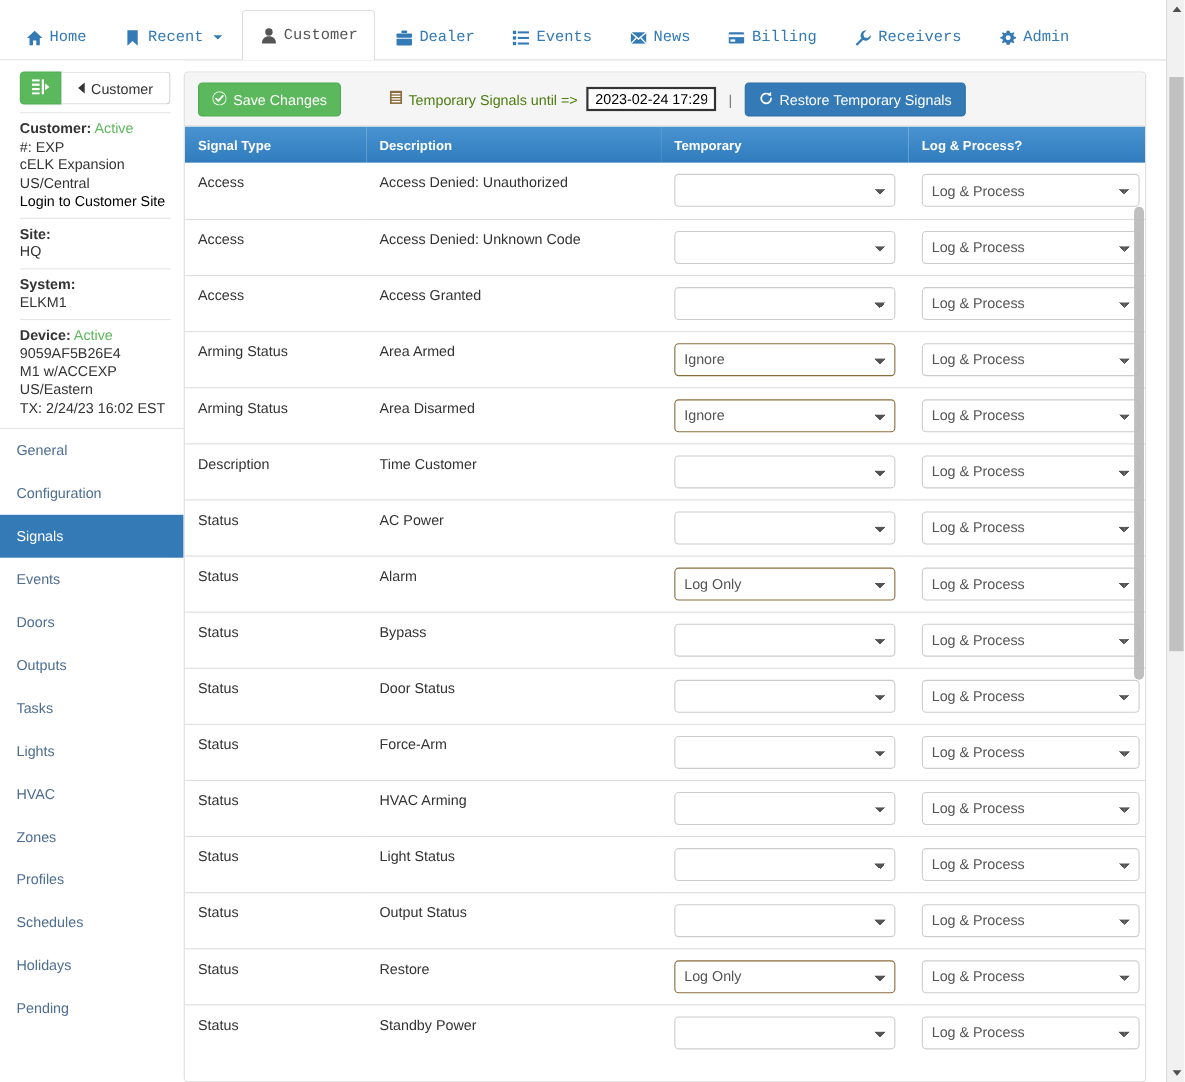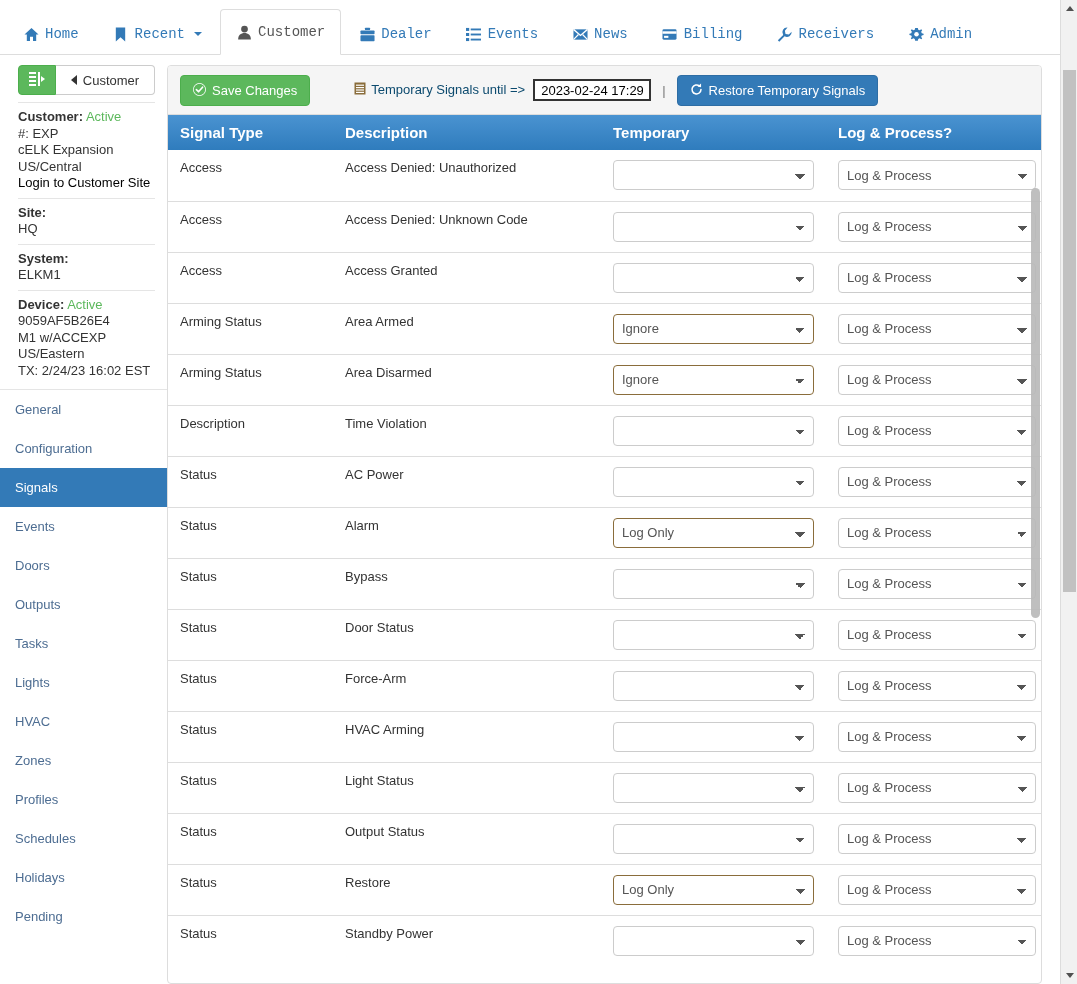--- a/index.html
+++ b/index.html
@@ -224,23 +224,24 @@
     background: #5cb85c;
     border: 1px solid #4cae4c;
     color: #ffffff;
   }
   .btn-primary {
     background: #337ab7;
     border: 1px solid #2e6da4;
     color: #ffffff;
   }
   .temp-label {
-    color: #0c4a6e;
+    color: #4d7c0f;
     font-size: 13px;
     display: inline-flex;
+    align-items: center;
     gap: 5px;
     white-space: nowrap;
     padding-left: 36px;
   }
   #temp-date {
     font-family: "Liberation Sans", sans-serif;
     font-size: 13px;
     color: #000000;
     border: 2px solid #333333;
     background: #ffffff;
@@ -259,21 +260,21 @@
     position: relative;
   }
   table.signals {
     width: 100%;
     border-collapse: collapse;
     table-layout: fixed;
   }
   table.signals thead th {
     background: linear-gradient(to bottom, #4a93d1 0%, #2f7cbd 100%);
     color: #ffffff;
-    font-size: 15px;
+    font-size: 12px;
     font-weight: bold;
     text-align: left;
     padding: 9px 12px;
     height: 33px;
     border: none;
     white-space: nowrap;
   }
   table.signals tbody td {
     border-top: 1px solid #dddddd;
     padding: 10px 12px;
@@ -657,21 +658,21 @@
                     <td class="col-log cell-select"><select class="sig"><option value="Log &amp; Process">Log &amp; Process</option></select></td>
                   </tr>
                   <tr>
                     <td class="col-type">Arming Status</td>
                     <td class="col-desc">Area Disarmed</td>
                     <td class="col-temp cell-select"><select class="sig has-temp"><option value=""></option><option value="Ignore" selected="">Ignore</option><option value="Log Only">Log Only</option></select></td>
                     <td class="col-log cell-select"><select class="sig"><option value="Log &amp; Process">Log &amp; Process</option></select></td>
                   </tr>
                   <tr>
                     <td class="col-type">Description</td>
-                    <td class="col-desc">Time Violation</td>
+                    <td class="col-desc">Time Customer</td>
                     <td class="col-temp cell-select"><select class="sig"><option value=""></option><option value="Ignore">Ignore</option><option value="Log Only">Log Only</option></select></td>
                     <td class="col-log cell-select"><select class="sig"><option value="Log &amp; Process">Log &amp; Process</option></select></td>
                   </tr>
                   <tr>
                     <td class="col-type">Status</td>
                     <td class="col-desc">AC Power</td>
                     <td class="col-temp cell-select"><select class="sig"><option value=""></option><option value="Ignore">Ignore</option><option value="Log Only">Log Only</option></select></td>
                     <td class="col-log cell-select"><select class="sig"><option value="Log &amp; Process">Log &amp; Process</option></select></td>
                   </tr>
                   <tr>

